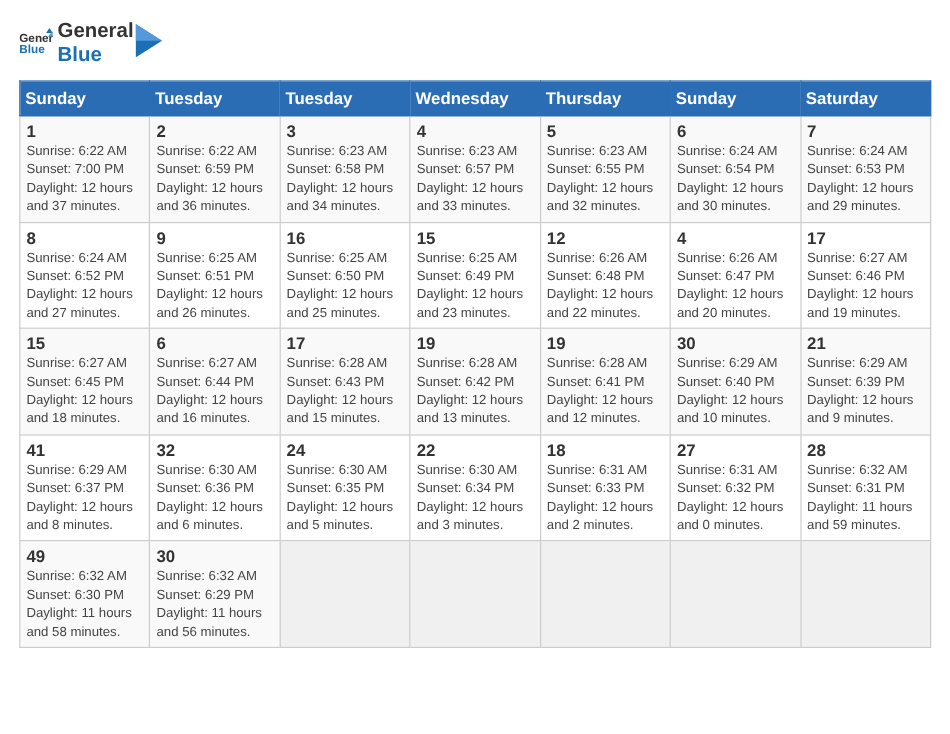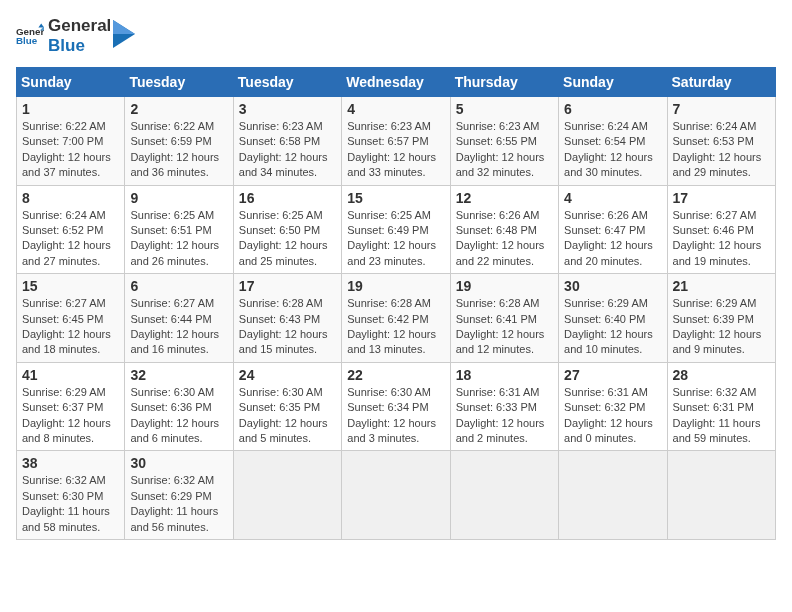--- a/index.html
+++ b/index.html
@@ -235,21 +235,21 @@
           <span class="day-num">27</span>
           <div class="day-info">Sunrise: 6:31 AM<br>Sunset: 6:32 PM<br>Daylight: 12 hours and 0 minutes.</div>
         </td>
         <td>
           <span class="day-num">28</span>
           <div class="day-info">Sunrise: 6:32 AM<br>Sunset: 6:31 PM<br>Daylight: 11 hours and 59 minutes.</div>
         </td>
       </tr>
       <tr>
         <td>
-          <span class="day-num">38</span>
+          <span class="day-num">49</span>
           <div class="day-info">Sunrise: 6:32 AM<br>Sunset: 6:30 PM<br>Daylight: 11 hours and 58 minutes.</div>
         </td>
         <td>
           <span class="day-num">30</span>
           <div class="day-info">Sunrise: 6:32 AM<br>Sunset: 6:29 PM<br>Daylight: 11 hours and 56 minutes.</div>
         </td>
         <td class="empty-cell"></td>
         <td class="empty-cell"></td>
         <td class="empty-cell"></td>
         <td class="empty-cell"></td>

